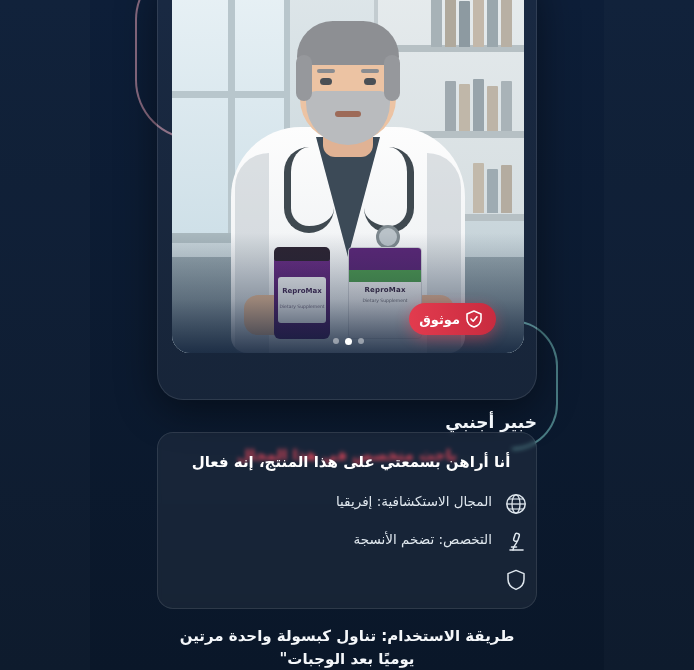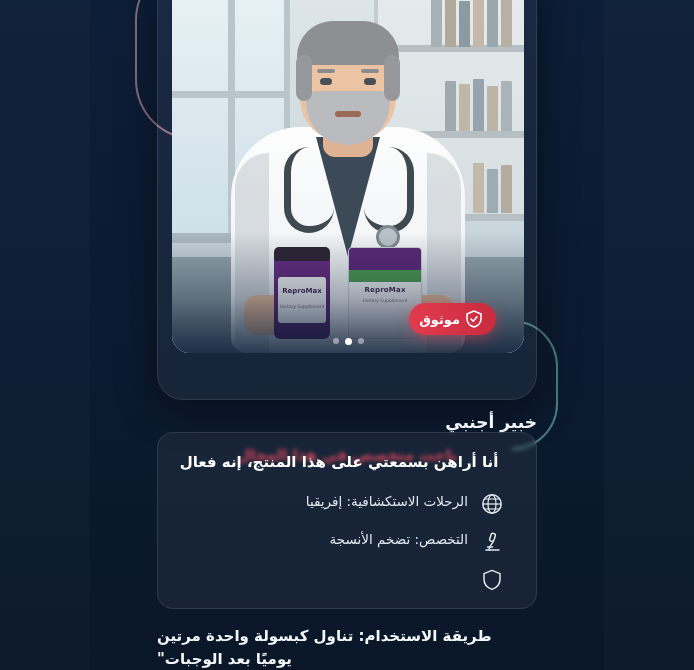--- a/index.html
+++ b/index.html
@@ -242,41 +242,41 @@
     text-align: center; color: #cf3a4e;
     font-size: 15px; font-weight: bold;
   }
 
   
   .quote-card {
     position: absolute; left: 0; top: 432px; width: 380px;
     background: rgba(255,255,255,0.055);
     border: 1px solid rgba(255,255,255,0.10);
     border-radius: 16px;
-    padding: 18px 32px 16px 16px;
+    padding: 18px 8px 16px 16px;
     backdrop-filter: blur(2px);
   }
   .quote-text {
     color: #ffffff; font-size: 15px; font-weight: bold;
     text-align: center; line-height: 1.5;
   }
 
   .facts { margin-top: 18px; display: flex; flex-direction: column; gap: 14px; }
   .fact { display: flex; align-items: flex-start; gap: 12px; }
   .fact-icon { flex: 0 0 auto; width: 24px; height: 24px; color: #d9e2ea; }
   .fact-text {
     color: #dfe7ee; font-size: 13.5px; line-height: 1.45; text-align: right; flex: 1 1 auto;
   }
   .fact-text b { color: #ffffff; }
   .count-line { display: block; }
 
   
   .usage {
     position: absolute; left: 0; top: 625px; width: 380px;
-    text-align: left; color: #f4f7fa; font-size: 15px; font-weight: bold; line-height: 1.5;
+    text-align: center; color: #f4f7fa; font-size: 15px; font-weight: bold; line-height: 1.5;
   }
   .usage .daily { color: #f4f7fa; }
 
   
   .edge-left, .edge-right {
     position: absolute; top: 0; width: 90px; height: 670px;
     background: rgba(255,255,255,0.02);
   }
   .edge-left { left: 0; }
   .edge-right { right: 0; }
@@ -412,21 +412,21 @@
       <div class="fact">
         <span class="fact-icon">
           <svg width="24" height="24" viewBox="0 0 24 24" aria-hidden="true">
             <circle cx="12" cy="12" r="9.2" fill="none" stroke="#dfe7ee" stroke-width="1.5"></circle>
             <ellipse cx="12" cy="12" rx="4" ry="9.2" fill="none" stroke="#dfe7ee" stroke-width="1.3"></ellipse>
             <line x1="2.8" y1="12" x2="21.2" y2="12" stroke="#dfe7ee" stroke-width="1.3"></line>
             <line x1="4.4" y1="7" x2="19.6" y2="7" stroke="#dfe7ee" stroke-width="1.1"></line>
             <line x1="4.4" y1="17" x2="19.6" y2="17" stroke="#dfe7ee" stroke-width="1.1"></line>
           </svg>
         </span>
-        <span class="fact-text">الرحلات الاستكشافية: إفريقيا</span>
+        <span class="fact-text">المجال الاستكشافية: إفريقيا</span>
       </div>
 
       <div class="fact">
         <span class="fact-icon">
           <svg width="24" height="24" viewBox="0 0 24 24" aria-hidden="true">
             <path d="M6 20 H19" stroke="#dfe7ee" stroke-width="1.6" stroke-linecap="round"></path>
             <path d="M9 20 C9 15 13 14.5 13 11" stroke="#dfe7ee" stroke-width="1.5" fill="none" stroke-linecap="round"></path>
             <rect x="10.3" y="3.4" width="4.4" height="8" rx="1.6" transform="rotate(18 12.5 7.4)" fill="none" stroke="#dfe7ee" stroke-width="1.5"></rect>
             <path d="M7.5 17 H12.5" stroke="#dfe7ee" stroke-width="1.5" stroke-linecap="round"></path>
           </svg>

